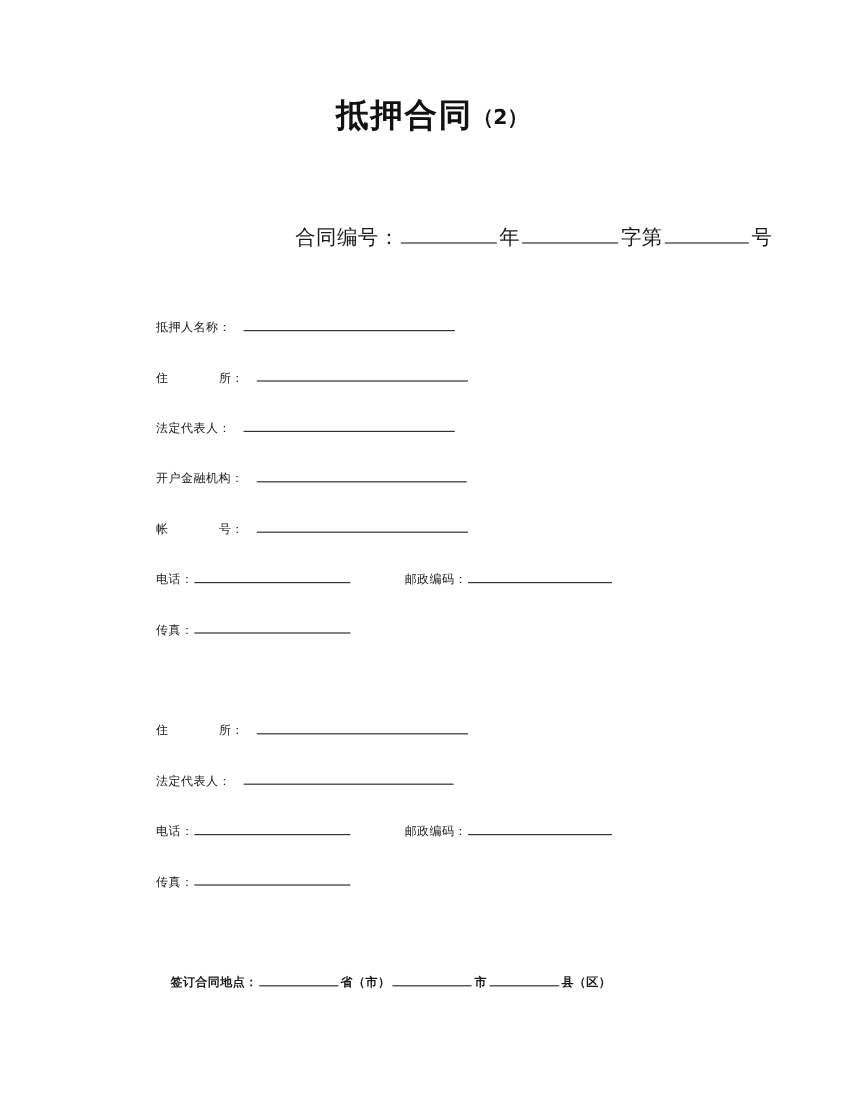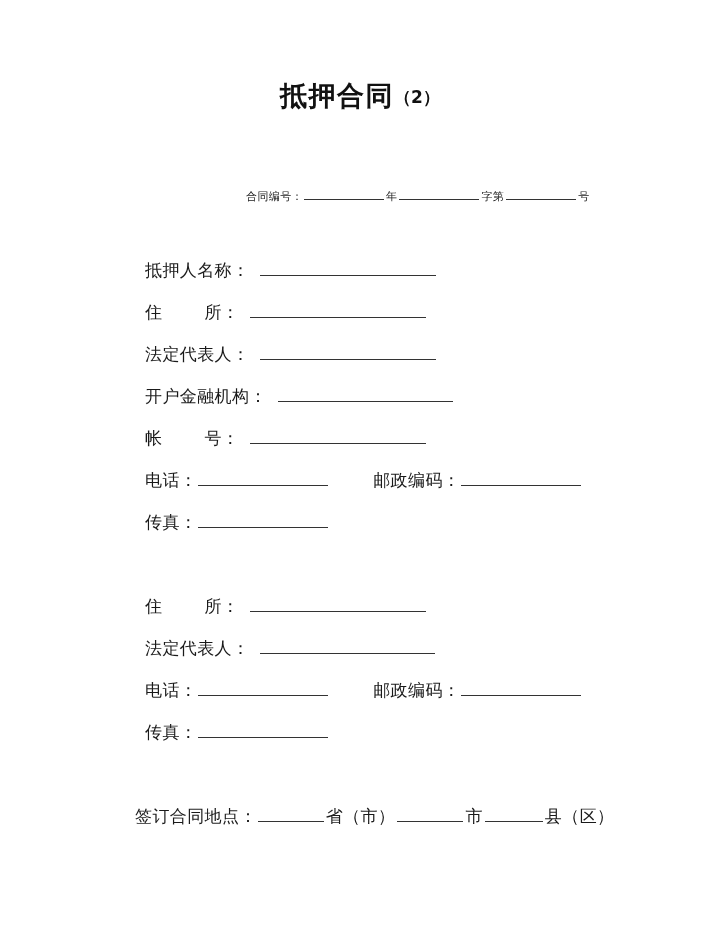--- a/index.html
+++ b/index.html
@@ -46,34 +46,33 @@
     letter-spacing: 0px;
     position: relative;
     top: -2px;
   }
 
   
   .contract-no {
     position: absolute;
     left: 246px;
     top: 186px;
-    font-size: 11px;
+    font-size: 17px;
     white-space: nowrap;
     letter-spacing: 0.4px;
     text-decoration: underline;
   }
 
   
   .field-row {
     position: absolute;
-    font-size: 17px;
+    font-size: 10px;
     white-space: nowrap;
     letter-spacing: 0.4px;
     line-height: 1;
-    margin-left: 15px;
   }
   .field-label {
     display: inline-block;
   }
   .wide-gap {
     display: inline-block;
     width: 42px;
   }
 
   
@@ -159,18 +158,18 @@
 
   <div class="field-row" style="left:130px; top:682px;">
     <span class="field-label">电话：</span><span class="blank w130"></span><span class="col2"><span class="field-label">邮政编码：</span><span class="blank w120"></span></span>
   </div>
 
   <div class="field-row" style="left:130px; top:724px;">
     <span class="field-label">传真：</span><span class="blank w130"></span>
   </div>
 
 
-  <div class="field-row" style="left:120px; top:808px;">
+  <div class="field-row" style="left:142px; top:808px;font-weight:bold;">
     <span class="field-label">签订合同地点：</span><span class="blank w66"></span><span class="seg-text">省（市）</span><span class="blank w66"></span><span class="seg-text">市</span><span class="blank w58"></span><span class="seg-text">县（区）</span>
   </div>
 
 
 </div>
 
 </body></html>

